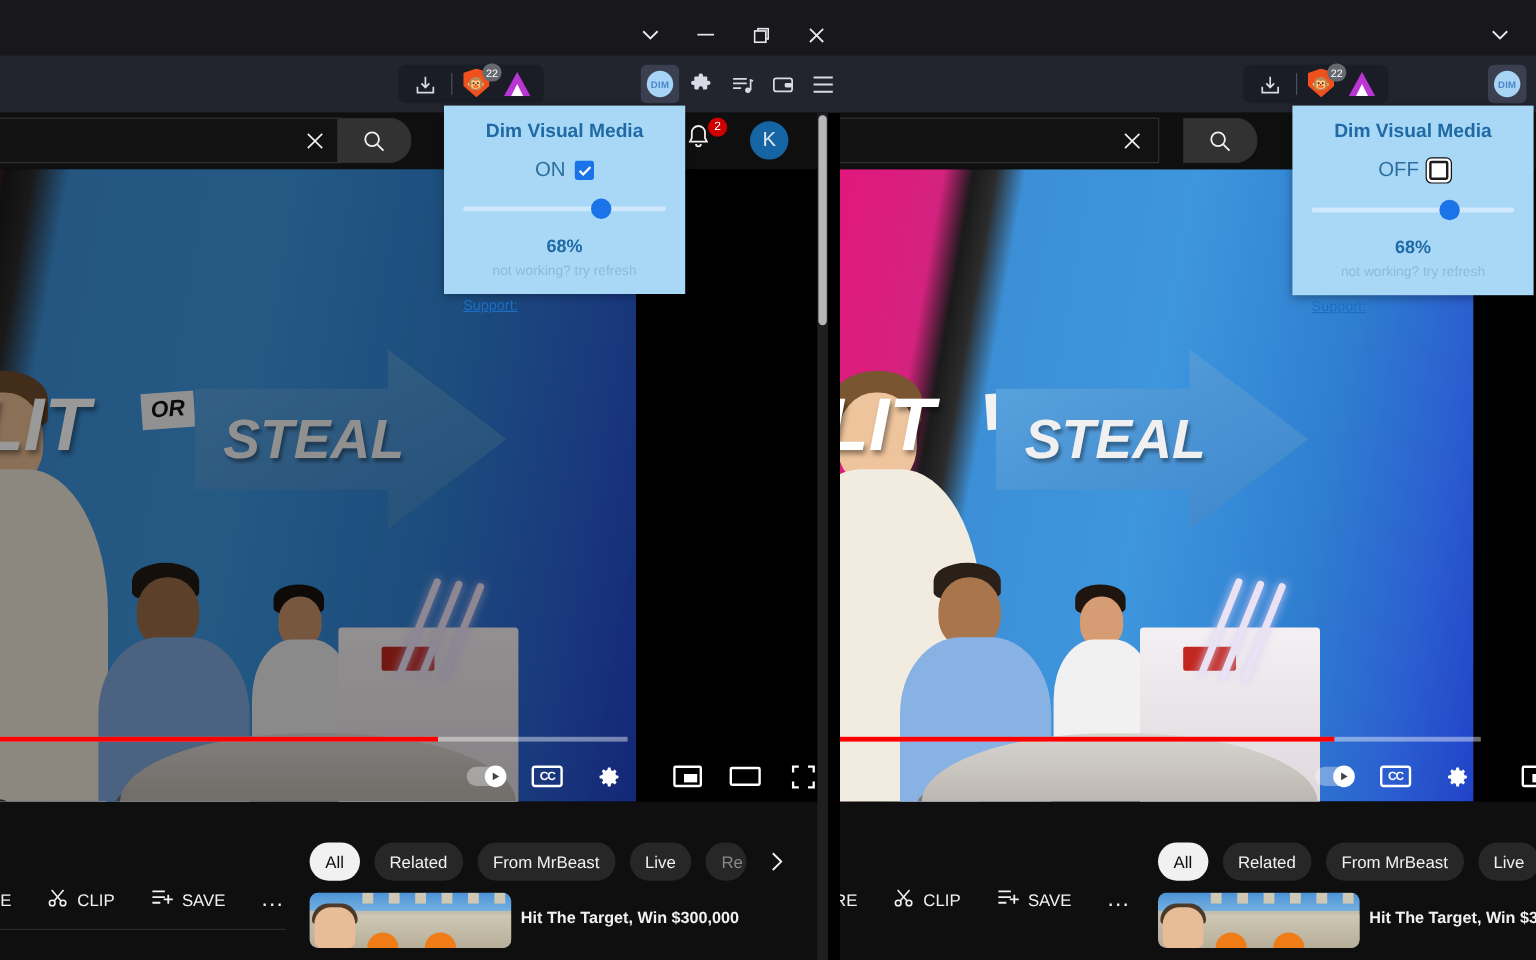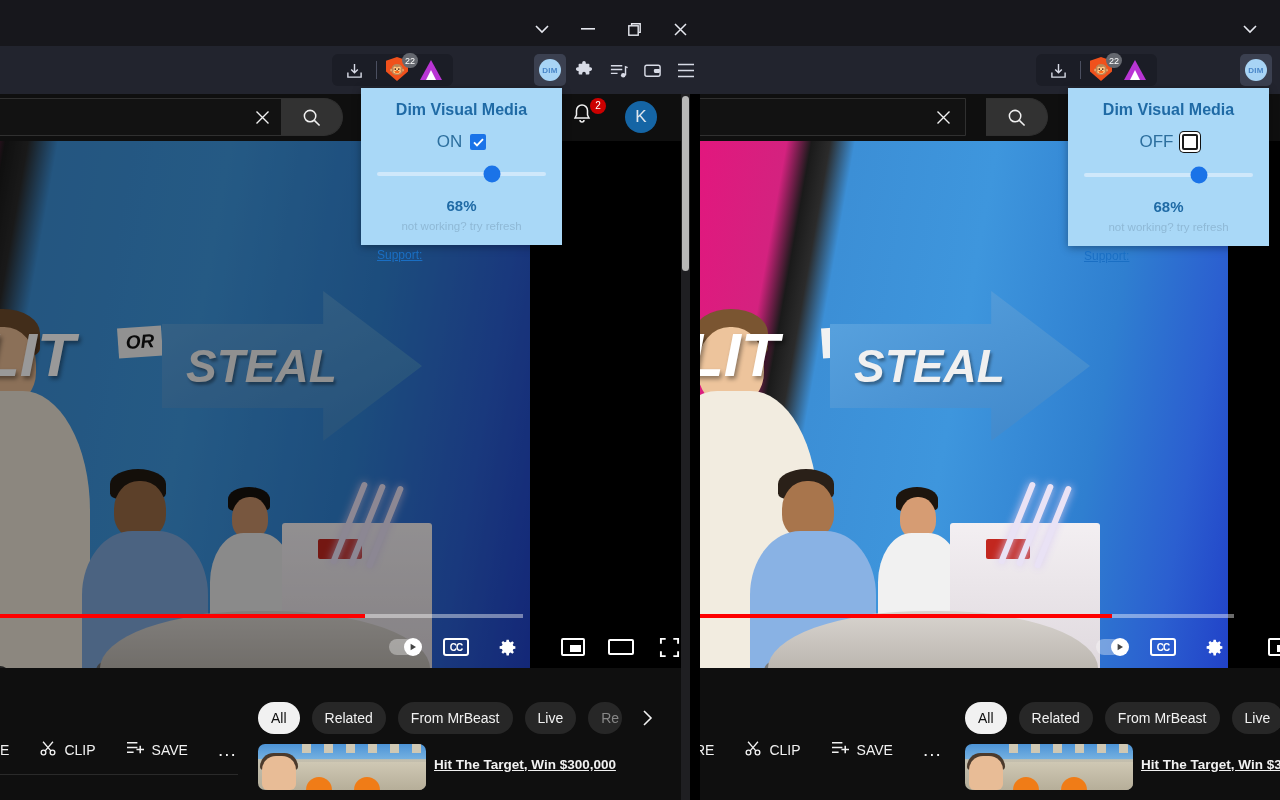--- a/index.html
+++ b/index.html
@@ -210,32 +210,33 @@
     background: linear-gradient(180deg,#cfc8b4,#b6ae99);
   }
   .th-crenel { position: absolute; top: 0; width: 9px; height: 9px; background: #cfc8b4; }
   .th-face { position: absolute; left: 4px; bottom: 0; width: 34px; height: 34px;
     border-radius: 14px 14px 6px 6px; background: #e8bc96; }
   .th-hair { position: absolute; left: 2px; bottom: 20px; width: 38px; height: 17px;
     border-radius: 16px 16px 4px 4px; background: #4b3a2c; }
   .th-helm { position: absolute; width: 26px; height: 13px; bottom: 0; border-radius: 13px 13px 0 0; background: #f07c17; }
   .suggest-title {
     color: #f1f1f1; font-size: 13.5px; font-weight: bold; line-height: 1.3;
-    font-family: "Liberation Sans", sans-serif; white-space: nowrap; padding-top: 12px; text-decoration: underline;
+    font-family: "Liberation Sans", sans-serif; white-space: nowrap; padding-top: 12px;
   }
 
   
   .scrollbar { position: absolute; background: #1f1f22; }
   .scroll-thumb { position: absolute; background: #b7b7b7; border-radius: 5px; }
 
   
   .dim-popup {
     position: absolute; background: #a9d8f7; z-index: 40;
     font-family: "Liberation Sans", sans-serif;
     box-shadow: 0 2px 8px rgba(0,0,0,.35);
+    margin-left: 9px;
   }
   .dim-title {
     color: #1f6aa5; font-size: 16px; font-weight: bold; text-align: center;
   }
   .dim-toggle-row { display: flex; align-items: center; justify-content: center; gap: 8px; }
   .dim-state { color: #2d6f9e; font-size: 17px; }
   .dim-check {
     width: 16px; height: 16px; border-radius: 2px; background: #1a73e8;
     display: flex; align-items: center; justify-content: center; color: #fff;
   }

